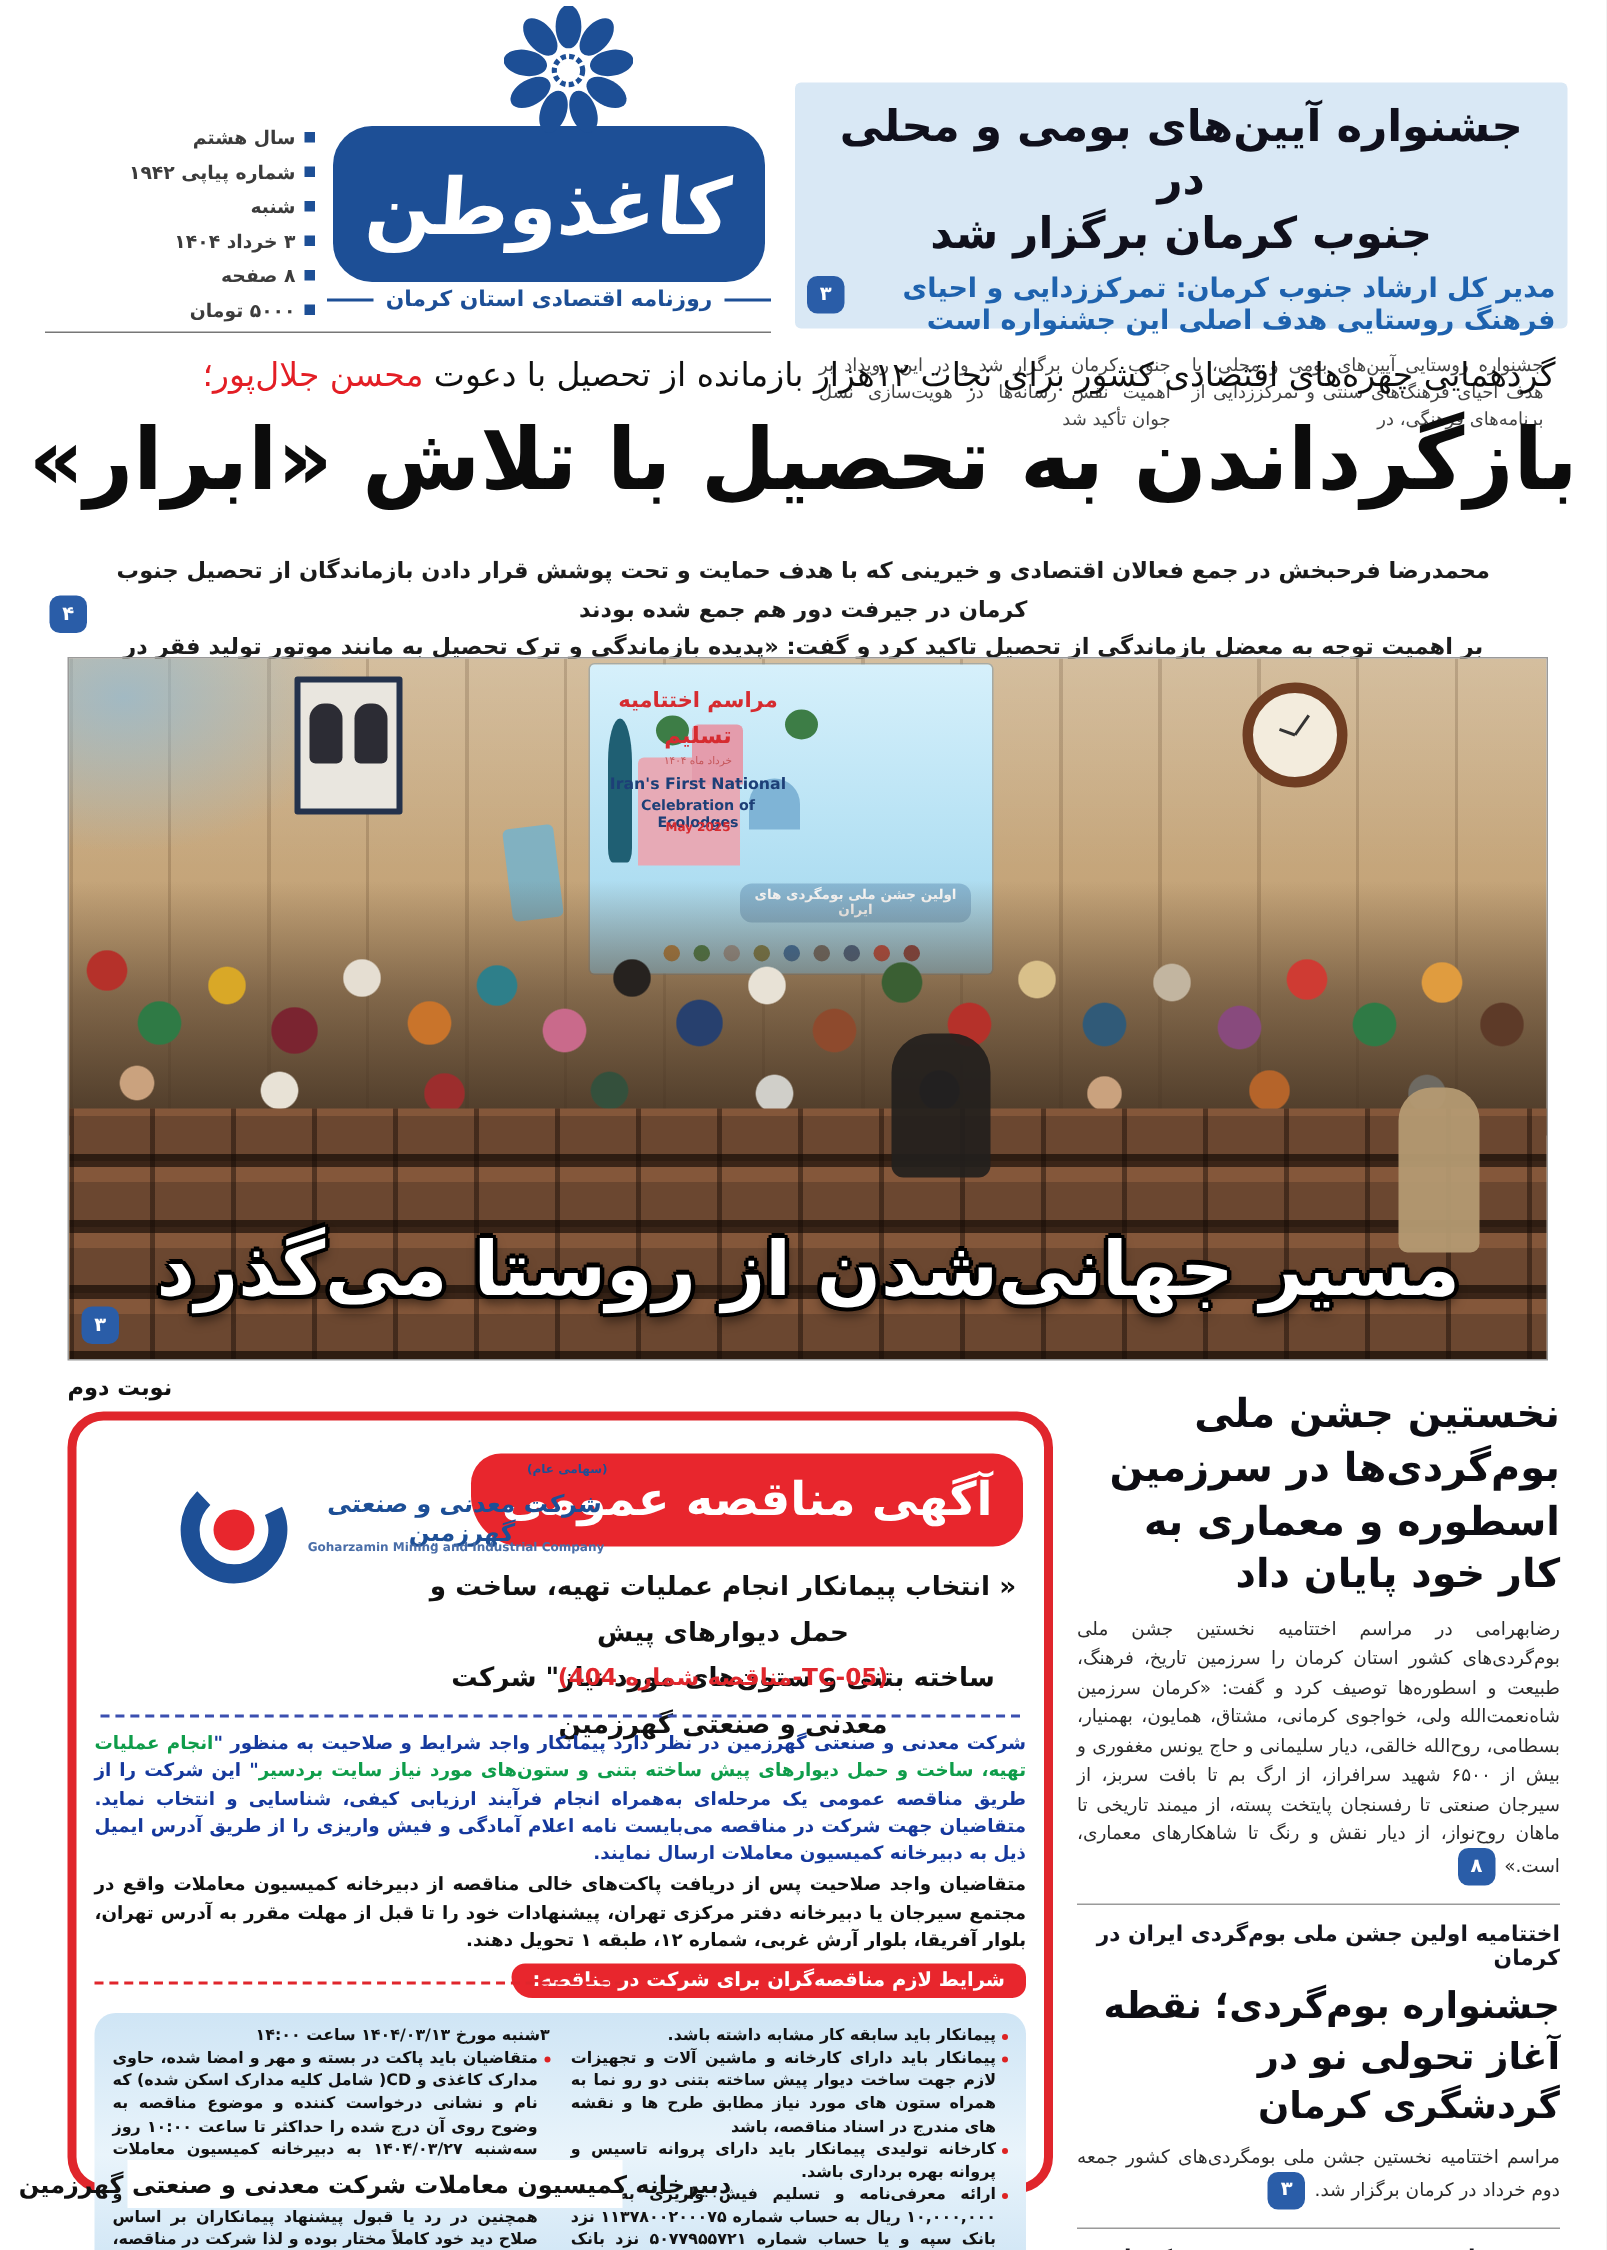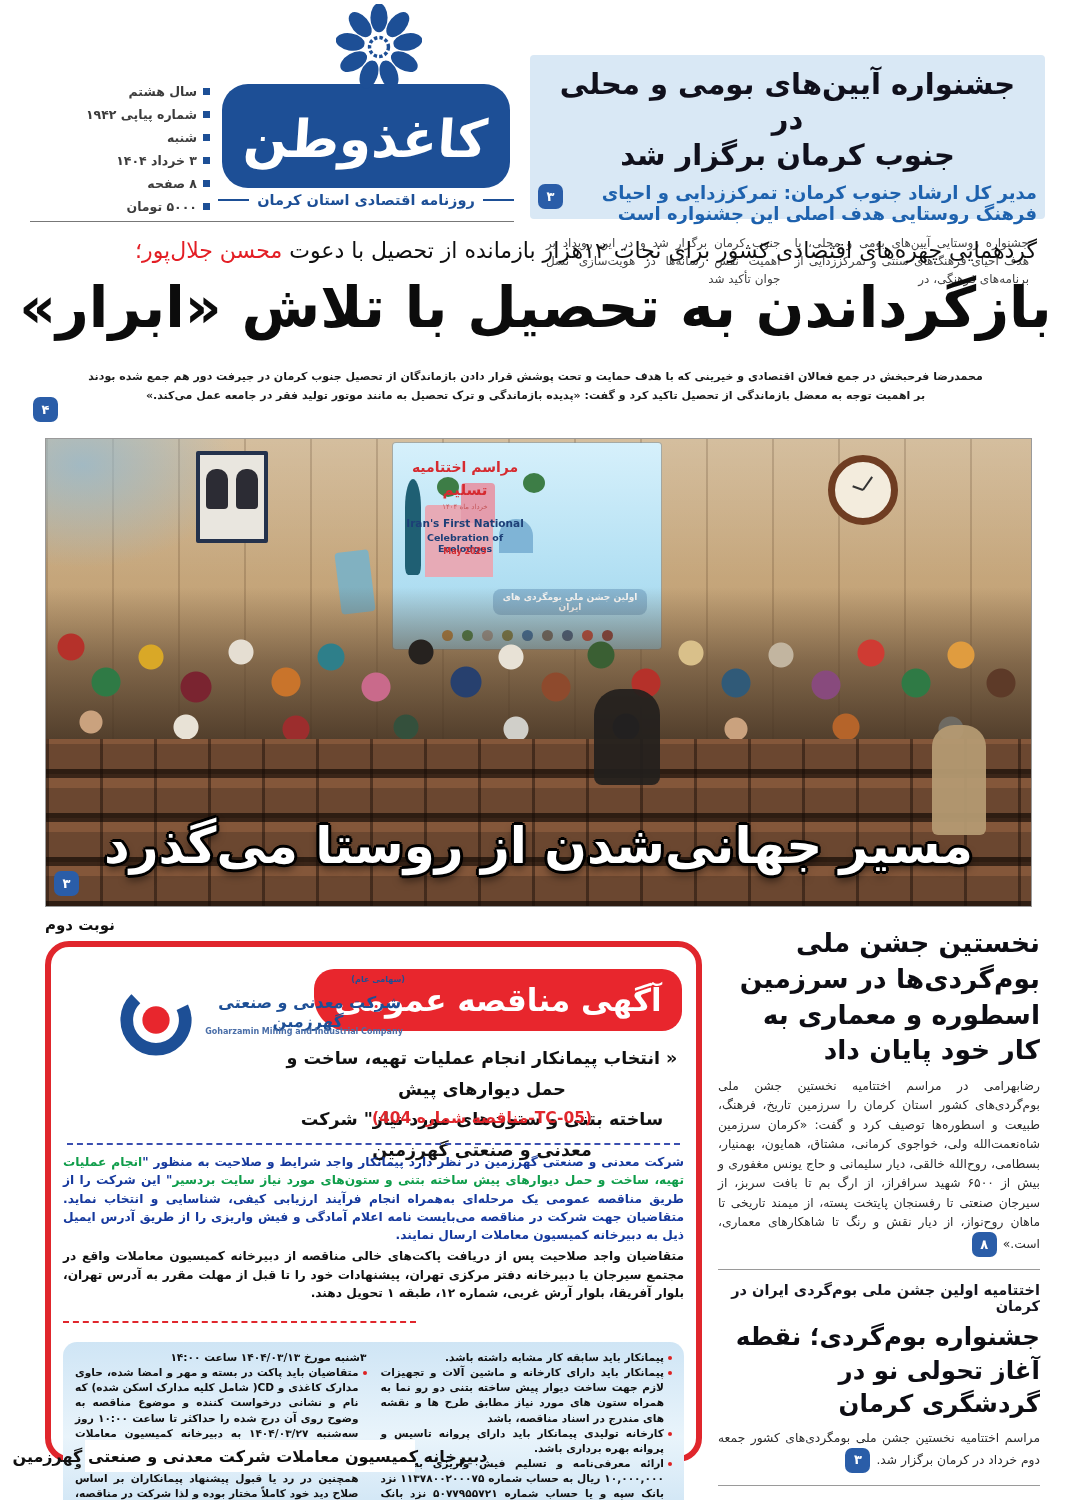--- a/index.html
+++ b/index.html
@@ -30,21 +30,21 @@
   .top-box .col{flex:1;font-size:12px;line-height:1.5;color:#444;text-align:justify;}
   .top-box .badge{position:absolute;left:8px;bottom:10px;}
   .badge{width:25px;height:25px;background:#2a5da8;border-radius:7px;color:#fff;font-size:13px;
          font-weight:bold;display:flex;align-items:center;justify-content:center;}
   
   .kicker{left:34px;top:238px;width:1003px;font-size:22px;font-weight:400;
           color:#101010;letter-spacing:-.3px;}
   .kicker .red{color:#e31e25;}
   .main-headline{left:18px;top:266px;width:1035px;text-align:center;font-size:57px;font-weight:900;
                  color:#0c0c0c;letter-spacing:-2px;white-space:nowrap;line-height:1.45;}
-  .lede{left:60px;top:368px;width:951px;text-align:center;font-size:11px;font-weight:600;
+  .lede{left:60px;top:368px;width:951px;text-align:center;font-size:15px;font-weight:600;
         line-height:1.7;color:#1c1c1c;}
   .lede-badge{left:33px;top:397px;}
   
   .photo{left:45px;top:438px;width:985px;height:467px;border:1px solid #9a9a9a;overflow:hidden;
          background:linear-gradient(180deg,#cbb089 0,#c3a276 40%,#b5926a 70%,#a9855f 100%);}
   .wall-seams{position:absolute;inset:0;background:
       repeating-linear-gradient(90deg,rgba(60,35,15,.18) 0 2px,transparent 2px 66px),
       linear-gradient(180deg,rgba(255,255,255,.18),transparent 30%);}
   .wall-glass{position:absolute;left:-30px;top:0;width:220px;height:130px;
       background:radial-gradient(ellipse at 30% 20%,rgba(150,185,205,.8),rgba(150,185,205,0) 70%);}
@@ -341,20 +341,21 @@
       <span>ساخته بتنی و ستون‌های مورد نیاز" شرکت معدنی و صنعتی گهرزمین</span>
     </div>
     <div class="ad-tender ltr">(مناقصه شماره 404-TC-05)</div>
     <div class="dash-blue"></div>
     <div class="ad-flow">
       <p class="ad-p1">
         <span>شرکت معدنی و صنعتی گهرزمین در نظر دارد پیمانکار واجد شرایط و صلاحیت به منظور "</span><span class="green">انجام عملیات تهیه، ساخت و حمل دیوارهای پیش ساخته بتنی و ستون‌های مورد نیاز سایت بردسیر</span><span>" این شرکت را از طریق مناقصه عمومی یک مرحله‌ای به‌همراه انجام فرآیند ارزیابی کیفی، شناسایی و انتخاب نماید. متقاضیان جهت شرکت در مناقصه می‌بایست نامه اعلام آمادگی و فیش واریزی را از طریق آدرس ایمیل ذیل به دبیرخانه کمیسیون معاملات ارسال نمایند.</span>
       </p>
       <p class="ad-p2">متقاضیان واجد صلاحیت پس از دریافت پاکت‌های خالی مناقصه از دبیرخانه کمیسیون معاملات واقع در مجتمع سیرجان یا دبیرخانه دفتر مرکزی تهران، پیشنهادات خود را تا قبل از مهلت مقرر به آدرس تهران، بلوار آفریقا، بلوار آرش غربی، شماره ۱۲، طبقه ۱ تحویل دهند.</p>
       <div class="cond-row">
+        <span class="cond-pill">شرایط لازم مناقصه‌گران برای شرکت در مناقصه:</span>
         <span class="cond-dash"></span>
       </div>
       <div class="ad-panel">
         <div class="ad-col">
           <div class="bullet">پیمانکار باید سابقه کار مشابه داشته باشد.</div>
           <div class="bullet">پیمانکار باید دارای کارخانه و ماشین آلات و تجهیزات لازم جهت ساخت دیوار پیش ساخته بتنی دو رو نما به همراه ستون های مورد نیاز مطابق طرح ها و نقشه های مندرج در اسناد مناقصه، باشد</div>
           <div class="bullet">کارخانه تولیدی پیمانکار باید دارای پروانه تاسیس و پروانه بهره برداری باشد.</div>
           <div class="bullet">ارائه معرفی‌نامه و تسلیم فیش واریزی به مبلغ ۱۰,۰۰۰,۰۰۰ ریال به حساب شماره ۱۱۳۷۸۰۰۲۰۰۰۷۵ نزد بانک سپه و یا حساب شماره ۵۰۷۷۹۵۵۷۲۱ نزد بانک ملت به نام شرکت معدنی و صنعتی گهرزمین جهت شرکت در مناقصه عمومی انتخاب پیمانکار "عملیات تهیه، ساخت و حمل دیوارهای پیش ساخته بتنی و ستون‌های مورد نیاز" شرکت معدنی و صنعتی گهرزمین"</div>
 
         </div>

